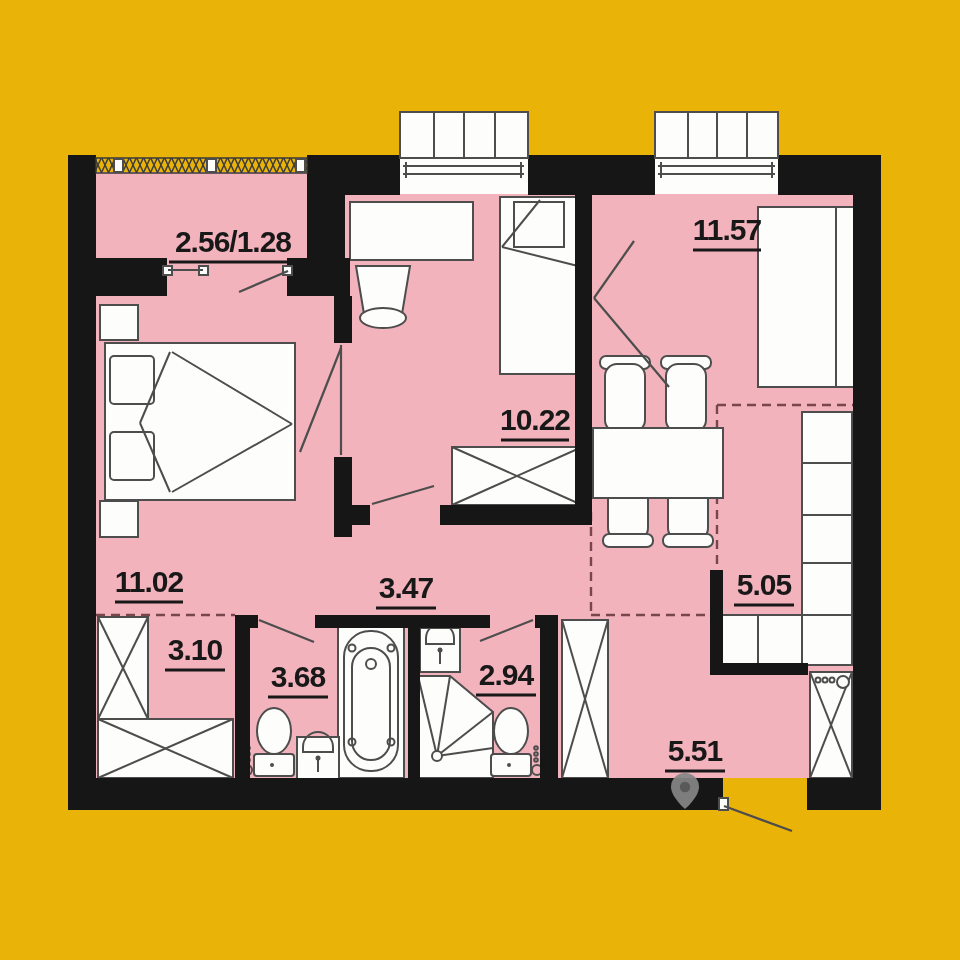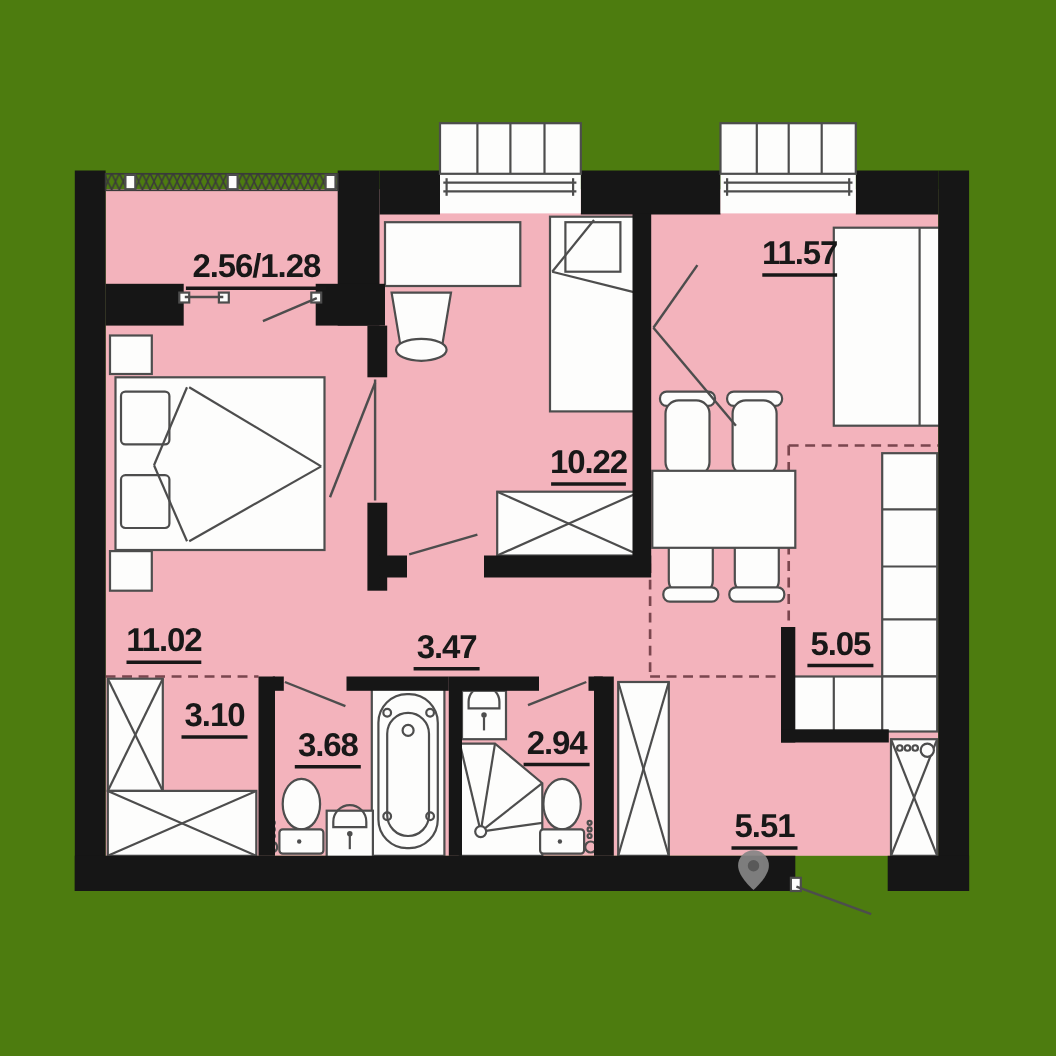--- a/index.html
+++ b/index.html
@@ -1,16 +1,16 @@
 <!DOCTYPE html>
 <html><head>
 <meta charset="utf-8">
 <style>
   html,body{margin:0;padding:0;background:#fbfaf8;}
-  .stage{width:960px;height:960px;position:relative;background:#4d7c0f;overflow:hidden;}
+  .stage{width:960px;height:960px;position:relative;background:#eab308;overflow:hidden;}
   svg{display:block;}
   .room-label{font-family:"Liberation Sans",sans-serif;font-weight:700;font-size:30px;letter-spacing:-1px;fill:#181818;}
   .wall{fill:#161616;}
   .furn{fill:#fdfdfc;stroke:#4d4d4d;stroke-width:2;}
   .thin{fill:none;stroke:#4d4d4d;stroke-width:2;}
   .door{stroke:#4d4d4d;stroke-width:2.2;fill:none;}
   .zone{stroke:#7a464e;stroke-width:2.4;stroke-dasharray:9 6;fill:none;}
   .ul{stroke:#181818;stroke-width:3.2;}
 </style>
 </head>

